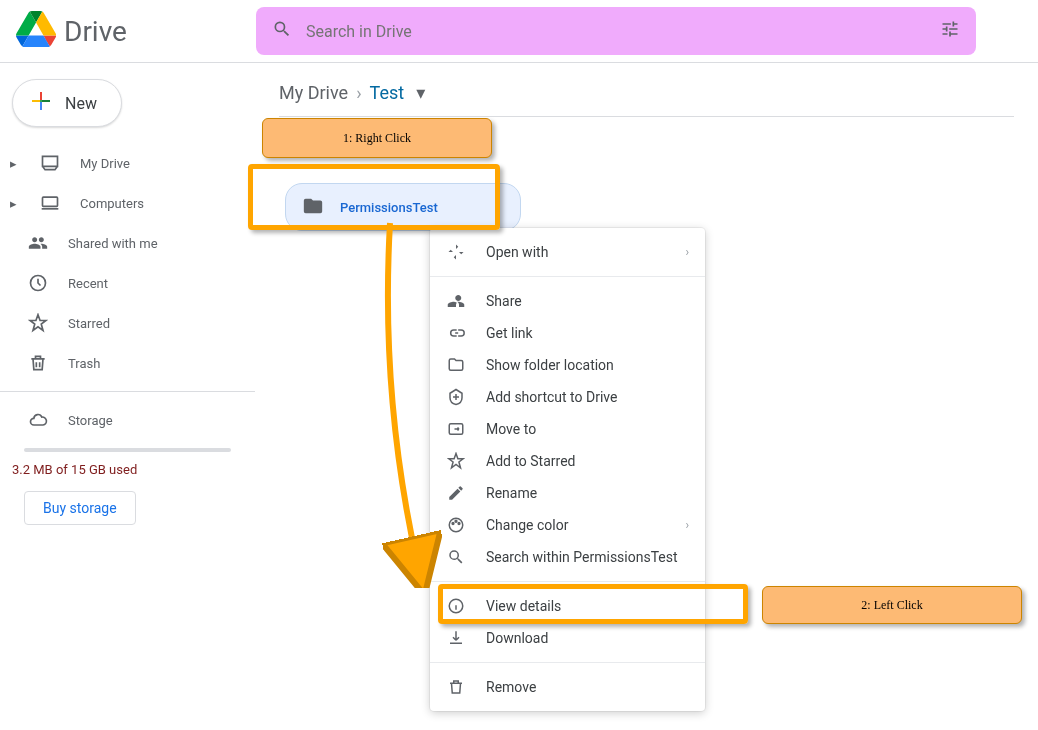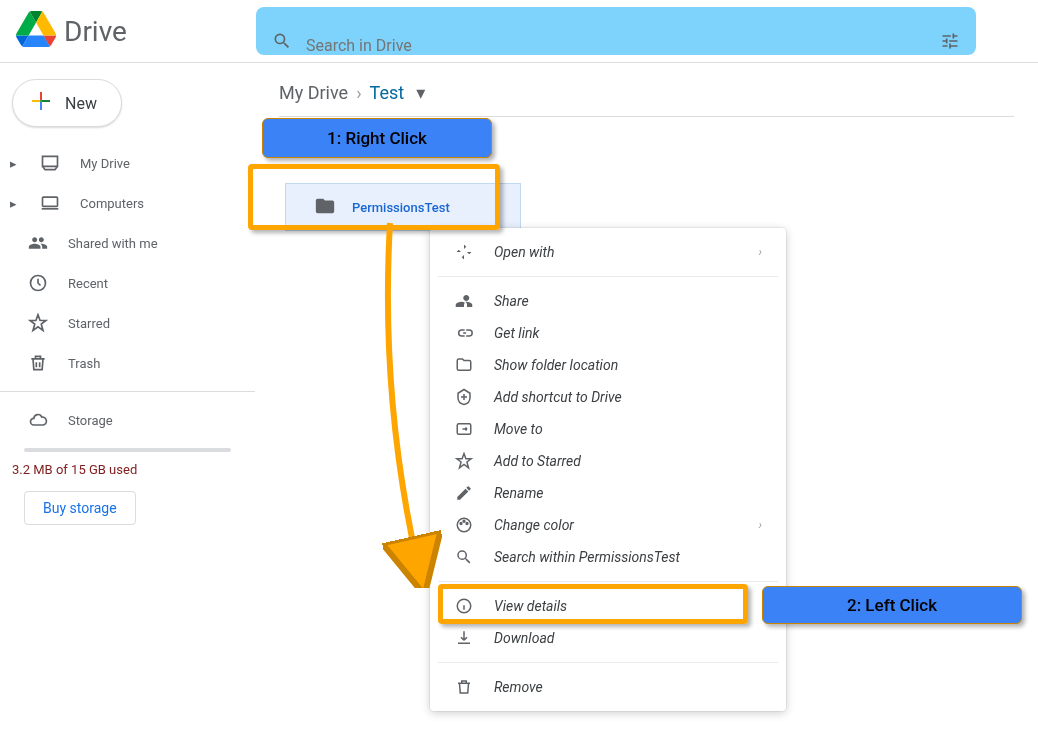--- a/index.html
+++ b/index.html
@@ -3,21 +3,21 @@
 <meta charset="utf-8">
 <style>
 * { margin: 0; padding: 0; box-sizing: border-box; font-family: 'Google Sans', Roboto, Arial, sans-serif; }
 body { width: 1038px; height: 730px; background: #fff; overflow: hidden; position: relative; }
 
 
 .header { height: 63px; display: flex; align-items: center; padding: 0 16px; border-bottom: 1px solid #dadce0; }
 .logo-area { display: flex; align-items: center; gap: 8px; width: 240px; }
 .drive-logo svg { width: 40px; height: 40px; }
 .app-title { font-size: 28px; color: #5f6368; }
-.search-bar { flex: 1; max-width: 720px; height: 48px; background: #7dd3fc; border-radius: 8px; display: flex; align-items: flex-end; padding: 0 16px; gap: 14px; }
+.search-bar { flex: 1; max-width: 720px; height: 48px; background: #f0abfc; border-radius: 8px; display: flex; align-items: center; padding: 0 16px; gap: 14px; }
 .search-bar input { flex: 1; border: none; background: transparent; font-size: 16px; color: #5f6368; outline: none; }
 .search-icon, .settings-icon { color: #5f6368; }
 
 
 .sidebar { position: absolute; top: 63px; left: 0; width: 255px; padding: 12px 0; }
 .new-button { margin: 4px 0 16px 12px; height: 48px; padding: 0 24px 0 16px; border: 1px solid #dadce0; border-radius: 24px; background: #fff; box-shadow: 0 1px 2px rgba(0,0,0,0.15); display: inline-flex; align-items: center; gap: 12px; font-size: 16px; color: #3c4043; cursor: pointer; }
 .plus-icon svg { width: 24px; height: 24px; }
 .nav-list { list-style: none; }
 .nav-item { display: flex; align-items: center; height: 40px; padding: 0 12px 0 26px; gap: 18px; color: #5f6368; font-size: 13px; cursor: pointer; border-radius: 0 20px 20px 0; }
 .nav-item.root { padding-left: 10px; }
@@ -28,32 +28,32 @@
 .storage-text { font-size: 13px; color: #7f1d1d; padding: 0 12px; }
 .buy-storage { margin: 14px 24px; padding: 8px 18px; border: 1px solid #dadce0; border-radius: 4px; background: #fff; color: #1a73e8; font-size: 14px; cursor: pointer; }
 
 
 .main { position: absolute; top: 63px; left: 255px; right: 0; bottom: 0; padding: 18px 24px; }
 .breadcrumb { display: flex; align-items: center; gap: 8px; font-size: 18px; color: #5f6368; height: 36px; border-bottom: 1px solid #dadce0; padding-bottom: 12px; margin-bottom: 18px; }
 .breadcrumb .sep { color: #9aa0a6; }
 .breadcrumb .current { color: #0369a1; }
 .crumb-drop { color: #5f6368; margin-left: 4px; }
 
-.folder-chip { width: 236px; height: 48px; border: 1px solid #c2d7f0; border-radius: 0; background: #e8f0fe; display: flex; align-items: center; gap: 16px; padding: 0 28px; color: #1967d2; font-size: 13px; font-weight: 500; cursor: pointer; position: relative; }
+.folder-chip { width: 236px; height: 48px; border: 1px solid #c2d7f0; border-radius: 17px; background: #e8f0fe; display: flex; align-items: center; gap: 16px; padding: 0 16px; color: #1967d2; font-size: 13px; font-weight: 500; cursor: pointer; position: relative; }
 .folder-chip .folder-icon { color: #5f6368; }
 
 
-.context-menu { position: absolute; top: 228px; left: 430px; width: 356px; background: #fff; border-radius: 4px; box-shadow: 0 2px 10px rgba(0,0,0,0.2), 0 0 0 1px rgba(0,0,0,0.05); padding: 8px 8px; font-style: italic; }
+.context-menu { position: absolute; top: 228px; left: 430px; width: 275px; background: #fff; border-radius: 4px; box-shadow: 0 2px 10px rgba(0,0,0,0.2), 0 0 0 1px rgba(0,0,0,0.05); padding: 8px 0; }
 .menu-item { height: 32px; display: flex; align-items: center; gap: 20px; padding: 0 16px; font-size: 14px; color: #3c4043; cursor: pointer; position: relative; }
 .menu-item .mi-icon { width: 20px; height: 20px; display: inline-flex; align-items: center; justify-content: center; color: #5f6368; }
 .menu-item .chev { margin-left: auto; color: #9aa0a6; font-size: 12px; }
 .menu-divider { height: 1px; background: #e8eaed; margin: 8px 0; }
 
 
-.annotation-box { position: absolute; background: #3b82f6; border: 1px solid #cc8400; border-radius: 6px; box-shadow: 3px 3px 4px rgba(0,0,0,0.3); display: flex; align-items: center; justify-content: center; font-size: 17px; font-weight: 500; color: #000; }
+.annotation-box { position: absolute; background: #fdba74; border: 1px solid #cc8400; border-radius: 6px; box-shadow: 3px 3px 4px rgba(0,0,0,0.3); display: flex; align-items: center; justify-content: center; font-size: 12px; font-weight: 500; color: #000; font-family: Liberation Serif, serif; }
 .highlight-frame { position: absolute; border: 5px solid #ffa500; border-radius: 4px; box-shadow: 3px 3px 4px rgba(0,0,0,0.3); pointer-events: none; }
 .arrow-svg { position: absolute; pointer-events: none; }
 </style>
 </head>
 <body>
 
 <div class="header">
   <div class="logo-area">
     <span class="drive-logo">
       <svg viewBox="0 0 87 78">

